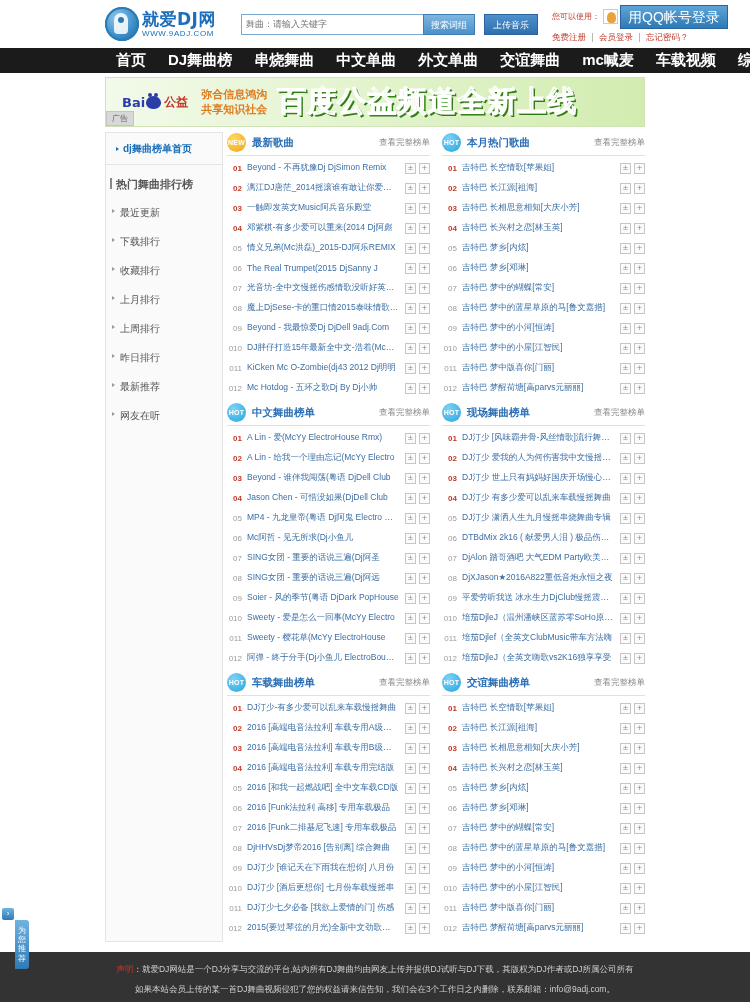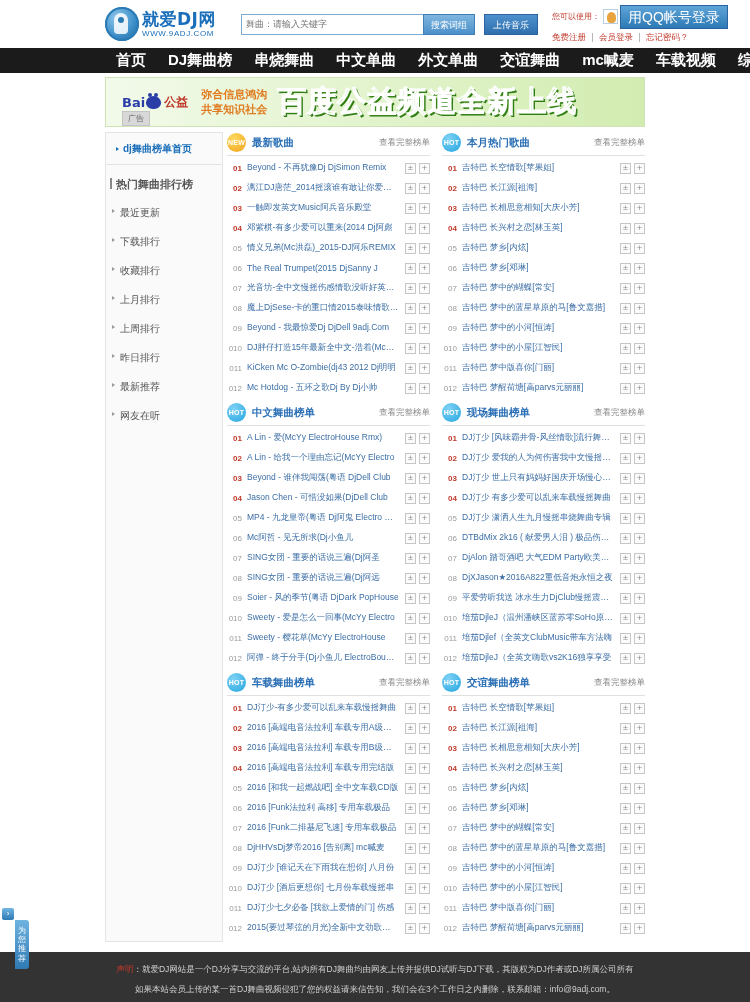--- a/index.html
+++ b/index.html
@@ -148,21 +148,21 @@
   }
   .bd-big {
     margin-left: 10px;
     font-size: 29px; font-weight: bold;
     color: #76c043;
     -webkit-text-stroke: 1px #ffffff;
     text-shadow: 1px 1px 0 #3f8f1f, 2px 2px 0 #2f7a15;
     letter-spacing: 1px; white-space: nowrap;
   }
   .ad-tag {
-    position: absolute; left: 16px; bottom: 0;
+    position: absolute; left: 0; bottom: 0;
     background: #d8d8d8; color: #666; font-size: 8px;
     padding: 1px 5px; border: 1px solid #c4c4c4;
   }
 
   
   .main { display: flex; margin-top: 5px; }
 
   
   .sidebar {
     width: 118px; flex: 0 0 118px;
@@ -853,21 +853,21 @@
                   <li class="song">
                     <span class="s-num norm">07</span>
                     <a href="#" class="s-name">2016 [Funk二排基尼飞速] 专用车载极品</a>
                     <span class="s-acts">
                       <span class="mini-btn">±</span>
                       <span class="mini-btn">+</span>
                     </span>
                   </li>
                   <li class="song">
                     <span class="s-num norm">08</span>
-                    <a href="#" class="s-name">DjHHVsDj梦帝2016 [告别离] mc喊麦</a>
+                    <a href="#" class="s-name">DjHHVsDj梦帝2016 [告别离] 综合舞曲</a>
                     <span class="s-acts">
                       <span class="mini-btn">±</span>
                       <span class="mini-btn">+</span>
                     </span>
                   </li>
                   <li class="song">
                     <span class="s-num norm">09</span>
                     <a href="#" class="s-name">DJ汀少 [谁记天在下雨我在想你] 八月份</a>
                     <span class="s-acts">
                       <span class="mini-btn">±</span>

